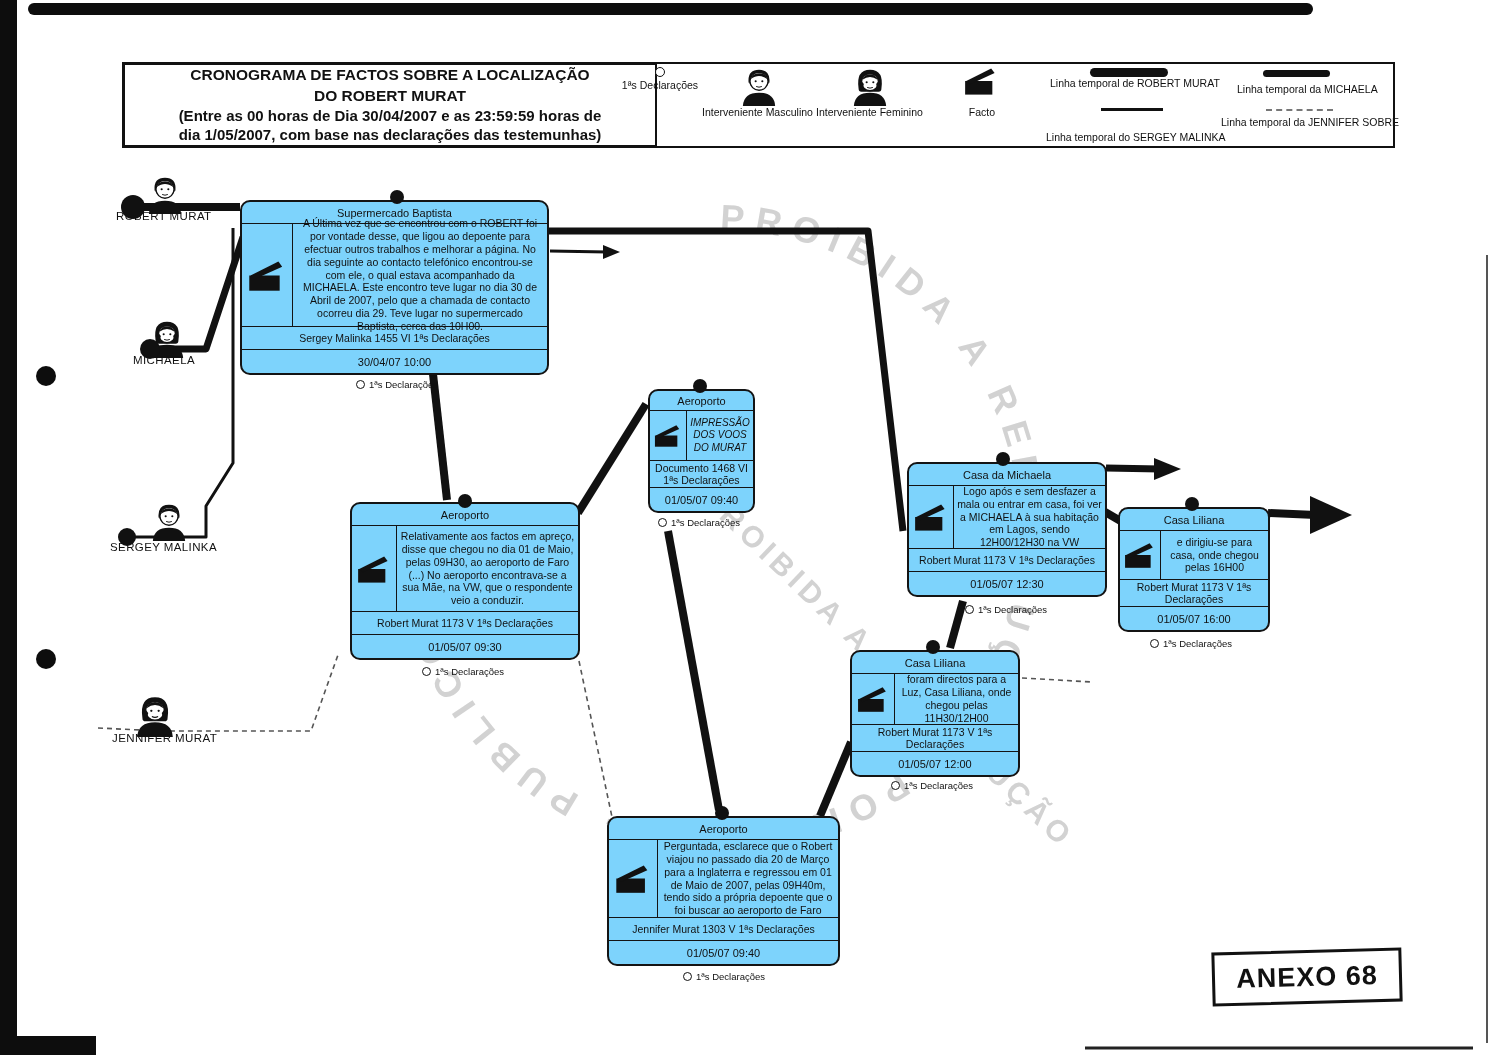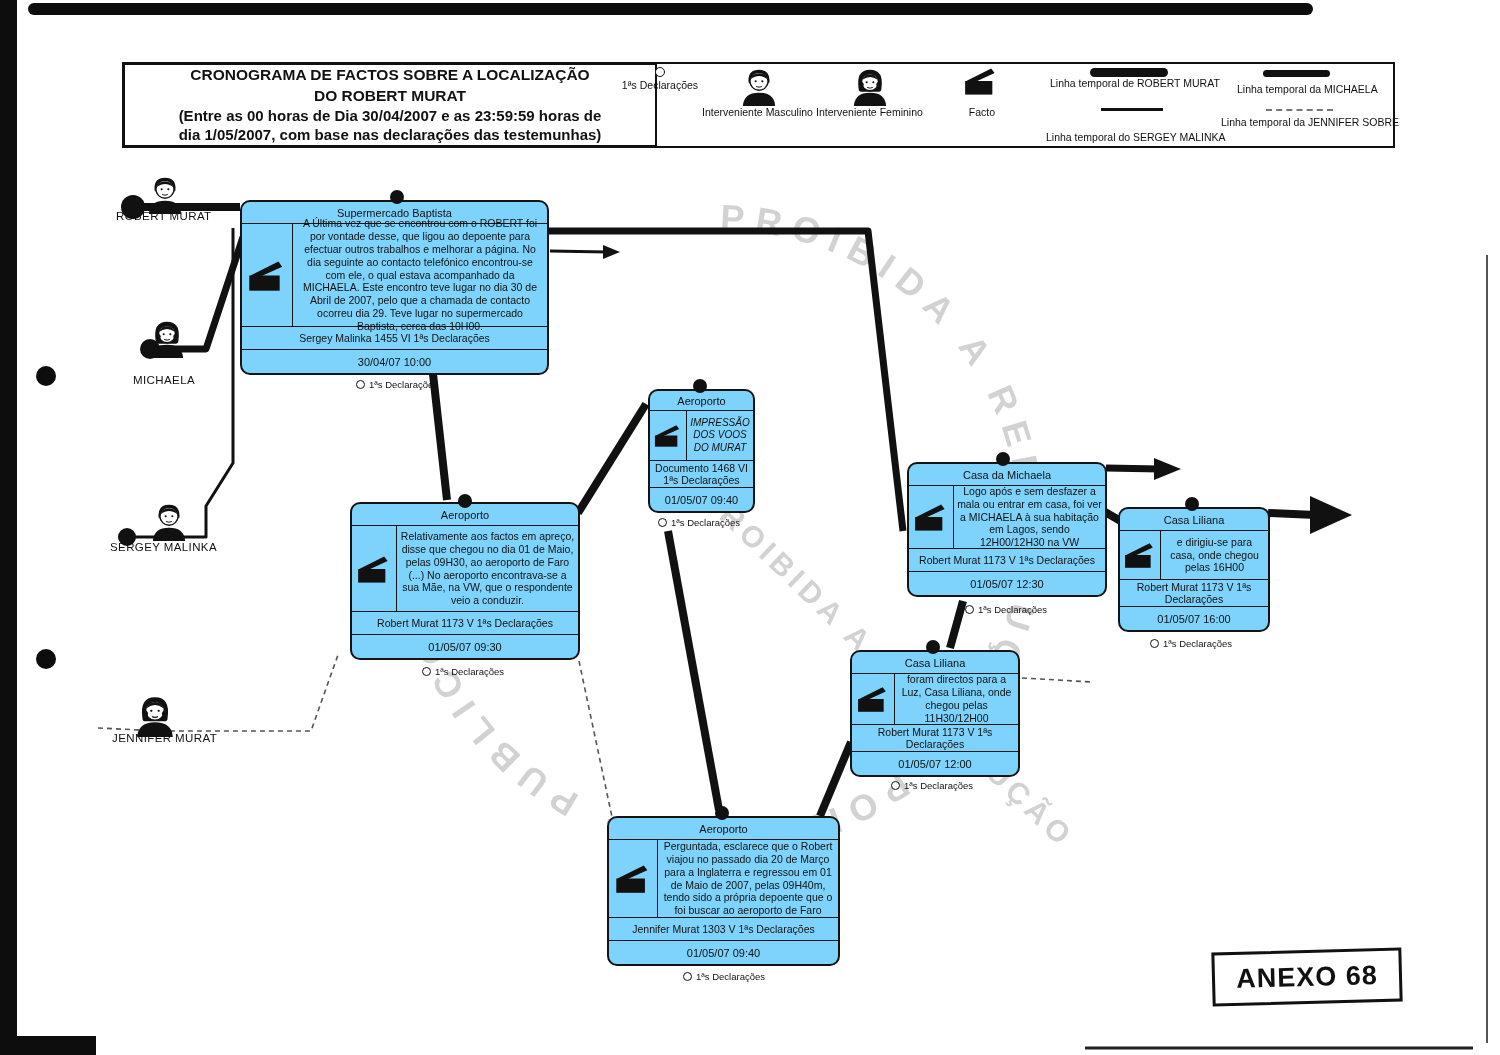--- a/index.html
+++ b/index.html
@@ -188,21 +188,21 @@
         <circle cx="20" cy="17" r="9" fill="#fff" stroke="#111" stroke-width="1.4"></circle>
         <path d="M12 14.5 Q14 8.5 20 8.5 Q26 8.5 28 14.5 Q24 11.5 20 11.5 Q16 11.5 12 14.5 Z" fill="#111"></path>
         <path d="M10.5 15 Q9 24 12 26 L13.5 19 Z" fill="#111"></path>
         <path d="M29.5 15 Q31 24 28 26 L26.5 19 Z" fill="#111"></path>
         <circle cx="16.5" cy="17" r="1.1" fill="#111"></circle>
         <circle cx="23.5" cy="17" r="1.1" fill="#111"></circle>
         <path d="M17 22.5 Q20 24 23 22.5" fill="none" stroke="#111" stroke-width="1"></path>
         <path d="M3 42 Q4 28 20 28 Q36 28 37 42 Z" fill="#111"></path>
       </svg>
   </span>
-  <div class="person-label" style="left:133px;top:354px;margin-top:20px;">MICHAELA</div>
+  <div class="person-label" style="left:133px;top:354px;">MICHAELA</div>
 
   <span class="person-icon" style="left:150px;top:501px;">
     <svg width="38" height="40" viewBox="0 0 40 42">
         <path d="M9 17 Q8 4 20 4 Q32 4 31 17 L30 19 Q29 9 20 9 Q11 9 10 19 Z" fill="#111"></path>
         <circle cx="20" cy="16" r="9.5" fill="#fff" stroke="#111" stroke-width="1.4"></circle>
         <path d="M11 14 Q13 7.5 20 7.5 Q27 7.5 29 14 Q24 10.5 20 10.5 Q16 10.5 11 14 Z" fill="#111"></path>
         <circle cx="16.5" cy="16" r="1.1" fill="#111"></circle>
         <circle cx="23.5" cy="16" r="1.1" fill="#111"></circle>
         <path d="M17 21.5 Q20 23 23 21.5" fill="none" stroke="#111" stroke-width="1"></path>
         <path d="M3 42 Q4 28 20 28 Q36 28 37 42 Z" fill="#111"></path>

